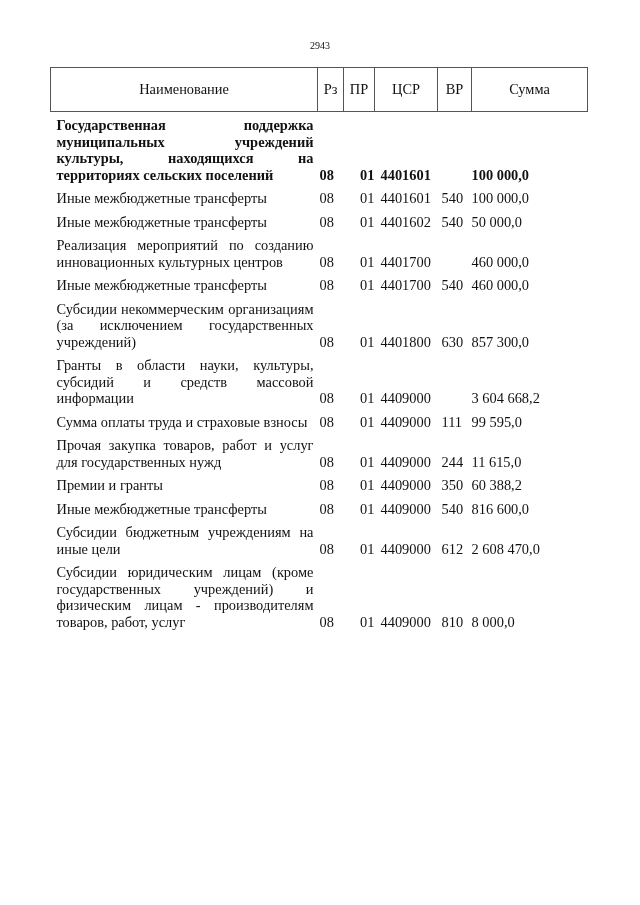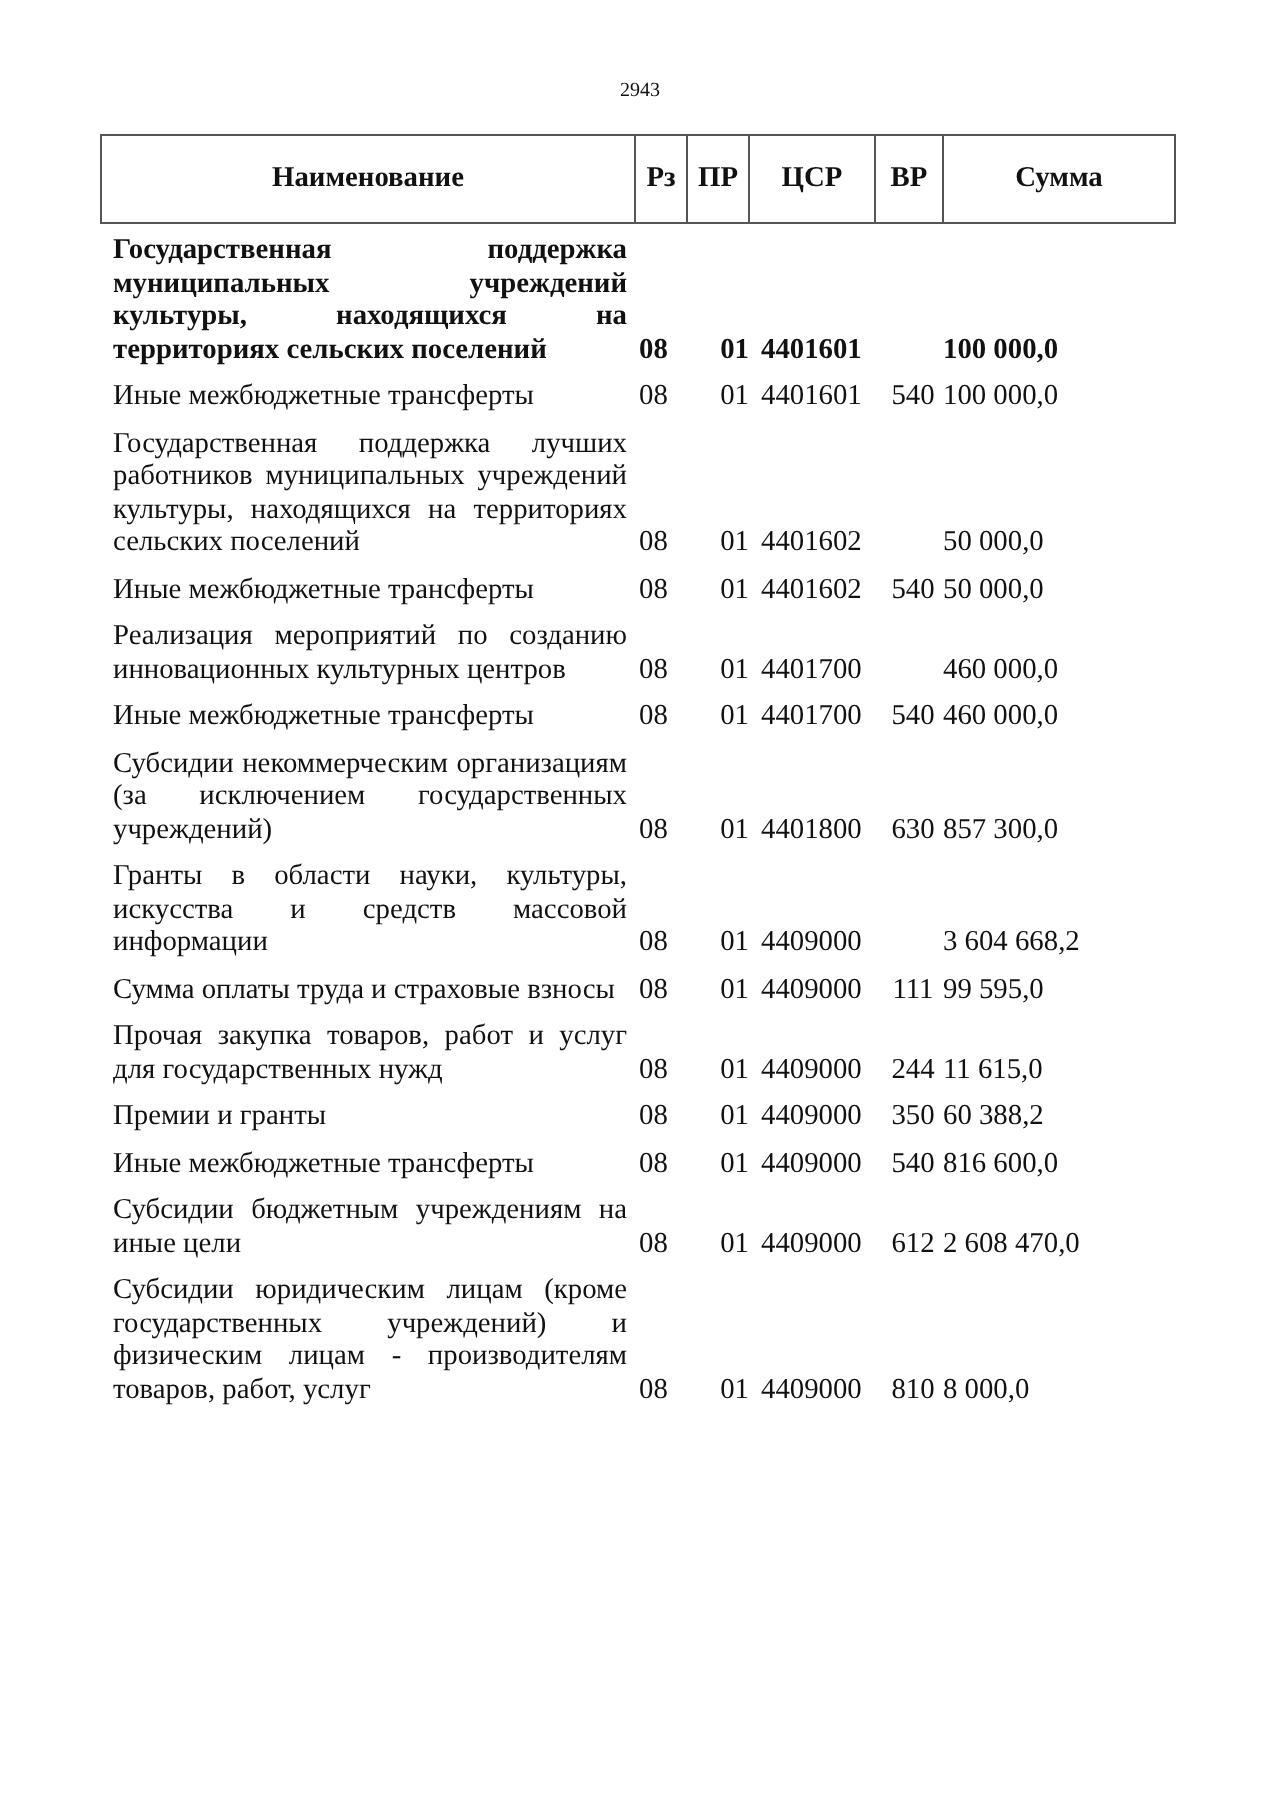--- a/index.html
+++ b/index.html
@@ -16,33 +16,33 @@
     border-collapse: collapse; table-layout: fixed;
     font-size: 14.4px; line-height: 16.5px;
   }
   table.budget col.c-name { width: 267px; }
   table.budget col.c-rz { width: 26px; }
   table.budget col.c-pr { width: 31px; }
   table.budget col.c-csr { width: 63px; }
   table.budget col.c-vr { width: 34px; }
   table.budget col.c-sum { width: 116px; }
   table.budget thead th {
-    font-weight: bold; height: 43px; border: 1px solid #555;
+    font-weight: normal; height: 43px; border: 1px solid #555;
     text-align: center; vertical-align: middle; padding: 0;
   }
   table.budget tbody td {
     vertical-align: bottom; padding: 0; border: none;
   }
   table.budget tbody tr td { padding-top: 5px; padding-bottom: 2px; }
   table.budget tbody tr:first-child td { padding-top: 5px; font-weight: bold; }
   td.name { text-align: justify; text-align-last: left; padding-left: 6px !important; padding-right: 4px !important; }
   td.rz { text-align: left; padding-left: 2px !important; }
   td.pr { text-align: right; padding-left: 10px !important; }
   td.csr { text-align: left; padding-left: 6px !important; }
-  td.vr { text-align: center; padding-left: 4px !important; }
+  td.vr { text-align: left; padding-left: 4px !important; }
   td.sum { padding-right: 2px !important; }
 </style>
 </head>
 <body>
 
 <div class="page-number">2943</div>
 
 <table class="budget">
   <colgroup>
     <col class="c-name">
@@ -73,28 +73,20 @@
       </tr>
       <tr>
         <td class="name">Иные межбюджетные трансферты</td>
         <td class="rz">08</td>
         <td class="pr">01</td>
         <td class="csr">4401601</td>
         <td class="vr">540</td>
         <td class="sum">100 000,0</td>
       </tr>
       <tr>
-        <td class="name">Государственная поддержка лучших работников муниципальных учреждений культуры, находящихся на территориях сельских поселений</td>
-        <td class="rz">08</td>
-        <td class="pr">01</td>
-        <td class="csr">4401602</td>
-        <td class="vr"></td>
-        <td class="sum">50 000,0</td>
-      </tr>
-      <tr>
         <td class="name">Иные межбюджетные трансферты</td>
         <td class="rz">08</td>
         <td class="pr">01</td>
         <td class="csr">4401602</td>
         <td class="vr">540</td>
         <td class="sum">50 000,0</td>
       </tr>
       <tr>
         <td class="name">Реализация мероприятий по созданию инновационных культурных центров</td>
         <td class="rz">08</td>
@@ -113,21 +105,21 @@
       </tr>
       <tr>
         <td class="name">Субсидии некоммерческим организациям (за исключением государственных учреждений)</td>
         <td class="rz">08</td>
         <td class="pr">01</td>
         <td class="csr">4401800</td>
         <td class="vr">630</td>
         <td class="sum">857 300,0</td>
       </tr>
       <tr>
-        <td class="name">Гранты в области науки, культуры, искусства и средств массовой информации</td>
+        <td class="name">Гранты в области науки, культуры, субсидий и средств массовой информации</td>
         <td class="rz">08</td>
         <td class="pr">01</td>
         <td class="csr">4409000</td>
         <td class="vr"></td>
         <td class="sum">3 604 668,2</td>
       </tr>
       <tr>
         <td class="name">Сумма оплаты труда и страховые взносы</td>
         <td class="rz">08</td>
         <td class="pr">01</td>

